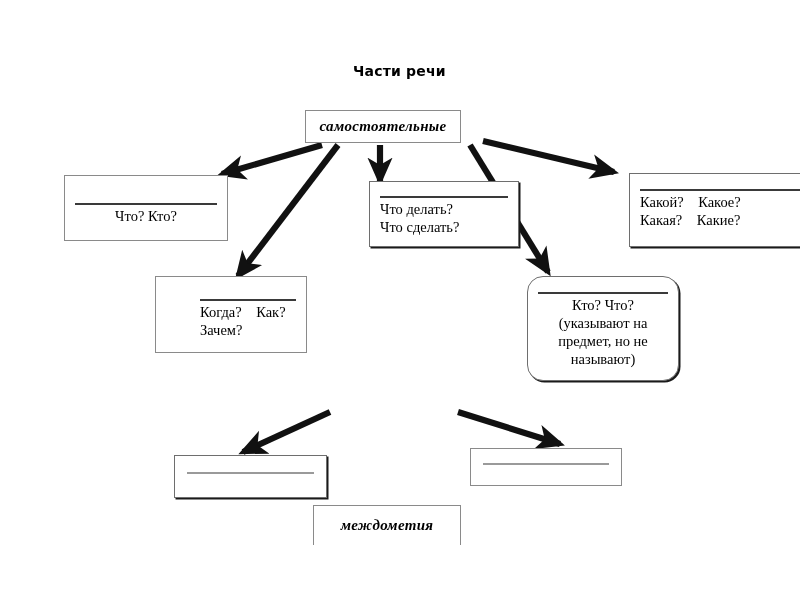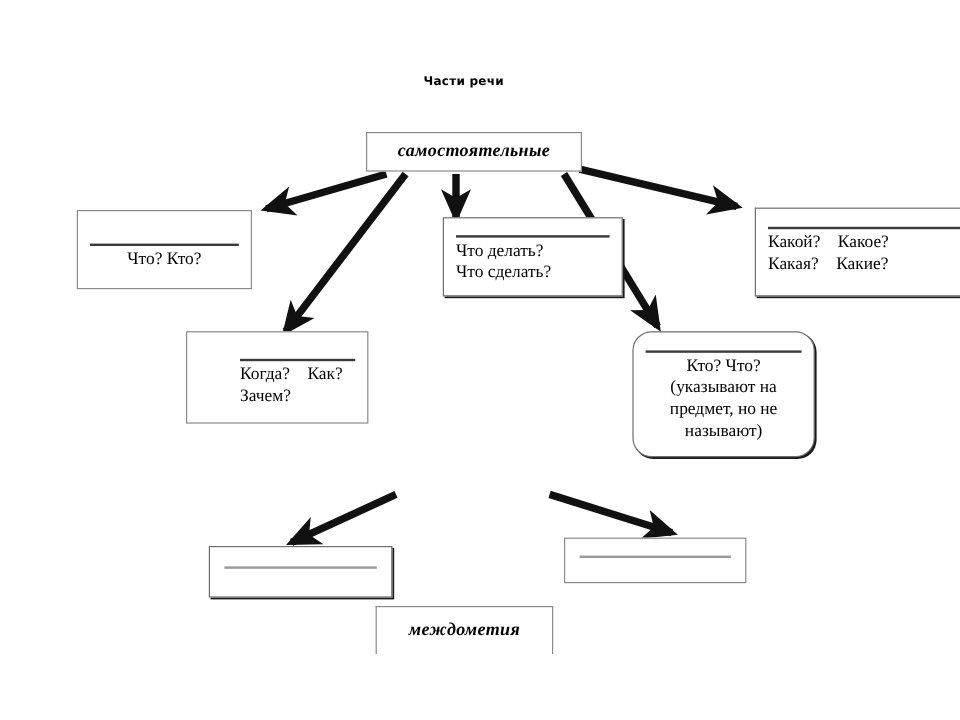--- a/index.html
+++ b/index.html
@@ -24,21 +24,21 @@
     top: 0;
     width: 800px;
     height: 600px;
     pointer-events: none;
   }
 
   .diagram-title {
     position: absolute;
     font-family: "DejaVu Sans", "Liberation Sans", sans-serif;
     font-weight: bold;
-    font-size: 10px;
+    font-size: 14px;
     color: #000000;
     letter-spacing: 0.2px;
     white-space: nowrap;
   }
 
   .node {
     position: absolute;
     box-sizing: border-box;
     background: #ffffff;
     border: 1px solid #8a8a8a;
@@ -111,25 +111,25 @@
       <line x1="470" y1="145" x2="548" y2="272"></line>
       <line x1="483" y1="141" x2="614" y2="172"></line>
 
       <line x1="330" y1="412" x2="243" y2="452"></line>
       <line x1="458" y1="412" x2="560" y2="444"></line>
     </g>
   </svg>
 
   <div class="diagram-title" style="left:353px; top:63px;">Части речи</div>
 
-  <div class="node cat" style="left:305px; top:110px; width:180px; height:33px;">
+  <div class="node cat" style="left:305px; top:110px; width:156px; height:33px;">
     <span class="cat-label">самостоятельные</span>
   </div>
 
-  <div class="node qbox" style="left:64px; top:175px; width:146px; height:66px;">
+  <div class="node qbox" style="left:64px; top:175px; width:164px; height:66px;">
     <div class="blank-rule" style="margin-top:27px;"></div>
     <div class="qlines center">Что? Кто?</div>
   </div>
 
   <div class="node qbox heavy" style="left:325px; top:181px; width:150px; height:66px;">
     <div class="blank-rule" style="margin-top:14px;"></div>
     <div class="qlines left">Что делать?
 Что сделать?</div>
   </div>
 

